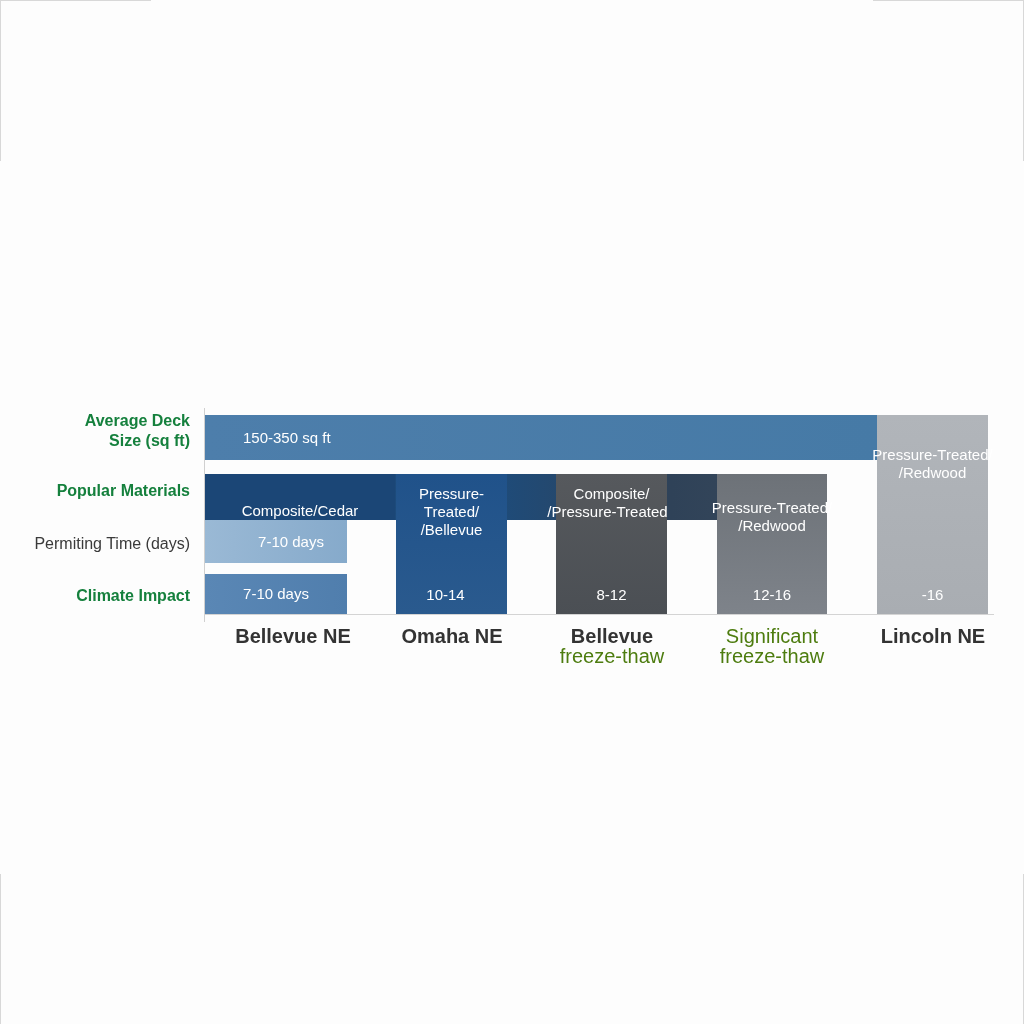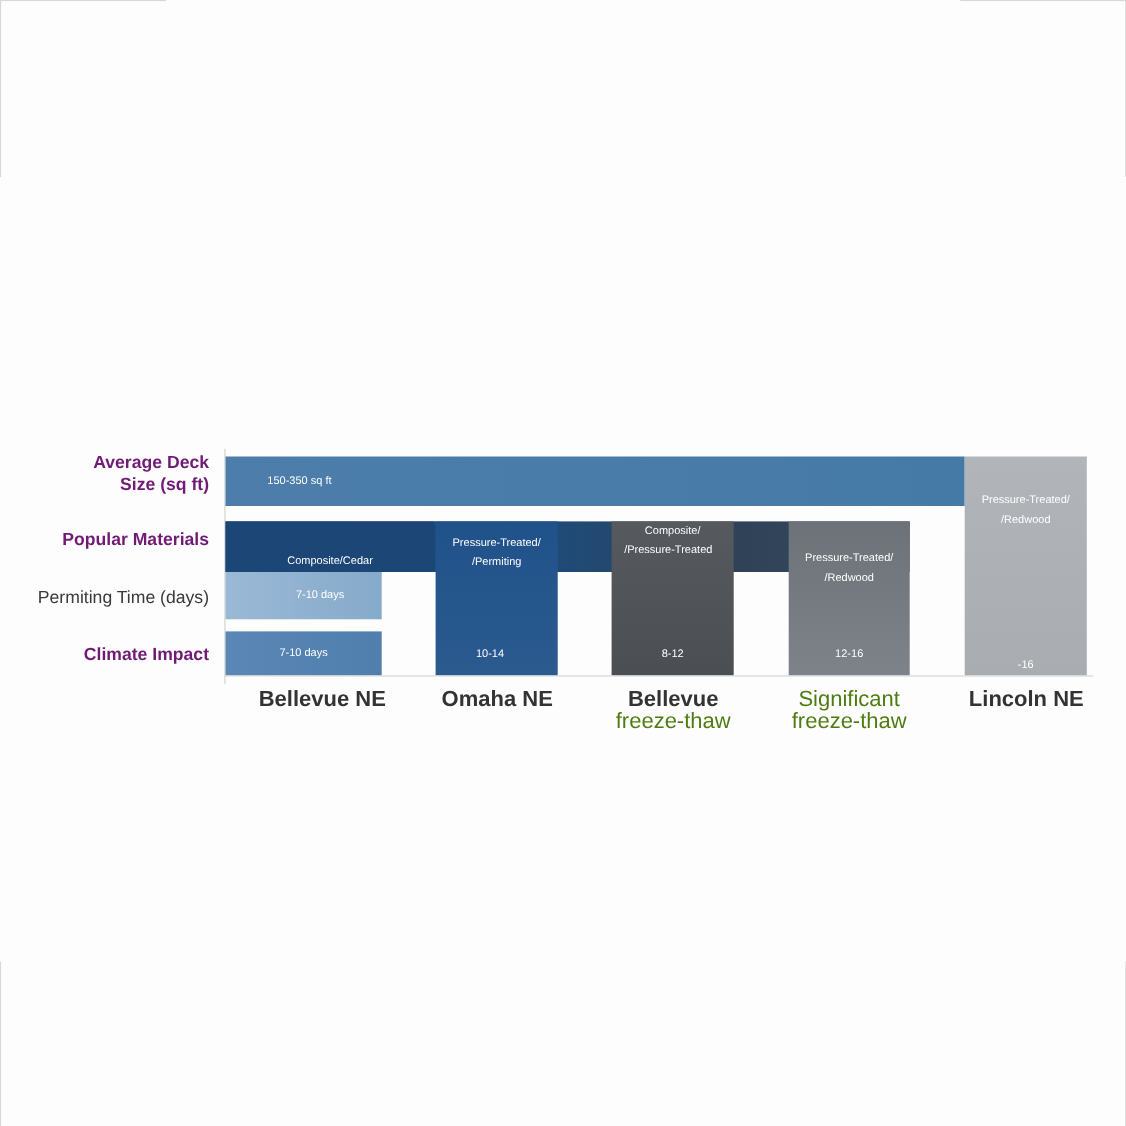--- a/index.html
+++ b/index.html
@@ -8,28 +8,28 @@
     font-family: "Liberation Sans", sans-serif;
   }
   .corner { position: absolute; border-color: #d8d8d8; border-style: solid; border-width: 0; }
   .c-tl { left: 0; top: 0; width: 150px; height: 160px; border-top-width: 1px; border-left-width: 1px; }
   .c-tr { right: 0; top: 0; width: 150px; height: 160px; border-top-width: 1px; border-right-width: 1px; }
   .c-bl { left: 0; bottom: 0; width: 150px; height: 150px; border-left-width: 1px; }
   .c-br { right: 0; bottom: 0; width: 150px; height: 150px; border-right-width: 1px; }
 
   .chart { position: absolute; left: 0; top: 0; width: 1024px; height: 1024px; }
   .ylabel {
-    position: absolute; right: 834px; text-align: right; color: #701a75; font-weight: bold;
+    position: absolute; right: 834px; text-align: right; color: #15803d; font-weight: bold;
     font-size: 16px; line-height: 20px; white-space: nowrap;
   }
   .ylabel.light { font-weight: normal; color: #3a3a3a; }
   .axis-y { position: absolute; left: 204px; top: 408px; width: 1px; height: 214px; background: #d0d0d0; }
   .axis-x { position: absolute; left: 204px; top: 614px; width: 790px; height: 1px; background: #d4d4d4; }
 
-  .bar { position: absolute; color: #fff; font-size: 10px; text-align: center; box-sizing: border-box; }
+  .bar { position: absolute; color: #fff; font-size: 15px; text-align: center; box-sizing: border-box; }
   .bar span { display: block; line-height: 18px; }
   .xlabel { position: absolute; top: 626px; text-align: center; color: #333; font-size: 20px; width: 160px; }
   .xlabel .main { font-weight: bold; display: block; line-height: 20px; }
   .xlabel .sub { font-weight: normal; color: #4d7c0f; display: block; line-height: 20px; }
 </style>
 </head>
 <body>
 
 <div class="corner c-tl"></div>
 <div class="corner c-tr"></div>
@@ -59,40 +59,40 @@
   </div>
   <div class="bar" style="left:205px; top:520px; width:142px; height:43px; background:linear-gradient(90deg,#9ab9d5,#86aacb);">
     <span style="line-height:43px; padding-left:30px">7-10 days</span>
   </div>
   <div class="bar" style="left:205px; top:574px; width:142px; height:40px; background:linear-gradient(90deg,#5a87b5,#507ead);">
     <span style="line-height:40px">7-10 days</span>
   </div>
 
   <div class="bar" style="left:396px; top:474px; width:111px; height:140px; background:linear-gradient(180deg,#20528a,#2a5a8e);">
     <span style="margin-top:11px">Pressure-Treated/</span>
-    <span>/Permiting</span>
+    <span>/Bellevue</span>
     <span style="position:absolute; bottom:10px; left:0; right:12px;margin-top:45px;">10-14</span>
   </div>
 
   <div class="bar" style="left:556px; top:474px; width:111px; height:140px; background:linear-gradient(180deg,#56595d,#4b4f54);">
-    <span style="margin-left:-10px; margin-right:-10px;">Composite/</span>
+    <span style="margin-top:11px; margin-left:-10px; margin-right:-10px;">Composite/</span>
     <span style="margin-left:-12px; margin-right:-4px;">/Pressure-Treated</span>
     <span style="position:absolute; bottom:10px; left:0; right:0;">8-12</span>
   </div>
 
   <div class="bar" style="left:717px; top:474px; width:110px; height:140px; background:linear-gradient(180deg,#6d7278,#7e838a);">
     <span style="margin-top:25px; margin-left:-8px; margin-right:-8px;">Pressure-Treated/</span>
     <span>/Redwood</span>
     <span style="position:absolute; bottom:10px; left:0; right:0;">12-16</span>
   </div>
 
   <div class="bar" style="left:877px; top:415px; width:111px; height:199px; background:linear-gradient(180deg,#b1b5ba,#a9adb2);">
     <span style="margin-top:31px; margin-left:-8px; margin-right:-8px;">Pressure-Treated/</span>
     <span>/Redwood</span>
-    <span style="position:absolute; bottom:0; left:0; right:0;">-16</span>
+    <span style="position:absolute; bottom:10px; left:0; right:0;">-16</span>
   </div>
 
   <div class="axis-x"></div>
 
   <div class="xlabel" style="left:213px;">
     <span class="main">Bellevue NE</span>
   </div>
   <div class="xlabel" style="left:372px;">
     <span class="main">Omaha NE</span>
   </div>

